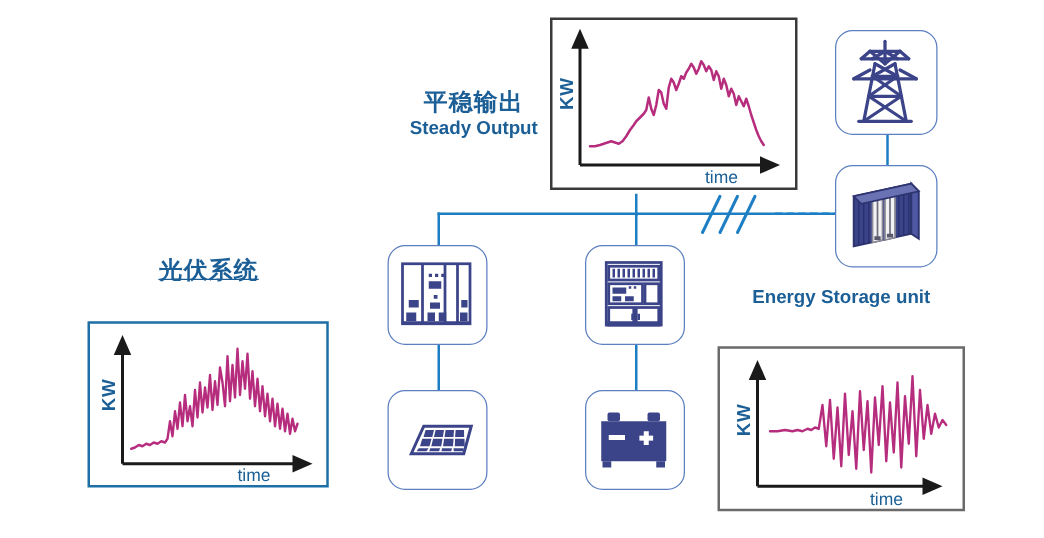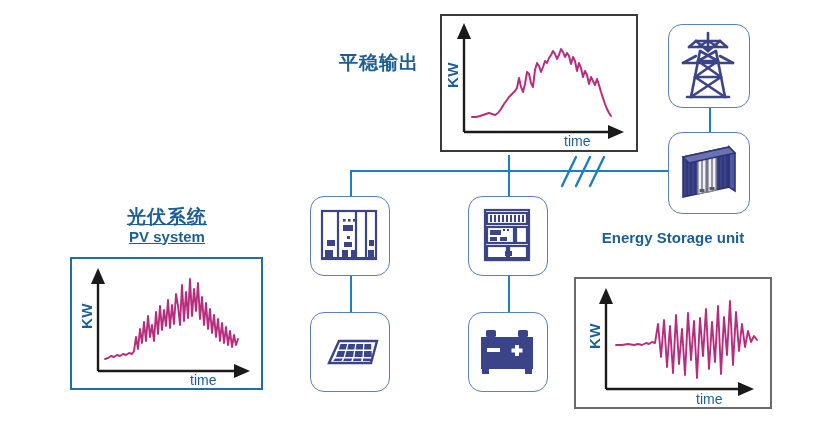--- a/index.html
+++ b/index.html
@@ -73,22 +73,23 @@
 
       <polyline fill="none" stroke="#b62d7e" stroke-width="2" stroke-linejoin="round" stroke-linecap="round" points="30,101 34,101 38,100 41,99 44,98 47,97 50,98 53,99 56,97 59,93
                 62,88 65,84 67,81 69,79 71,77 73,75 75,72 77,62 79,71 81,76
                 83,68 85,56 87,58 89,67 91,71 93,54 95,47 97,50 99,56 101,51
                 103,45 105,47 107,42 109,39 111,35 113,38 115,43 117,39 119,33
                 121,36 123,41 125,37 127,40 129,48 131,41 133,45 135,55 137,47
                 139,52 141,61 143,55 145,59 147,68 149,61 151,65 153,69 155,63
                 157,69 159,76 161,82 163,88 165,93 167,97 169,100"></polyline>
     </svg>
   </div>
-  <div class="grp-label" style="left:318px;top:52px;width:122px;">
+  <div class="grp-label" style="left:318px;top:72px;width:122px;">
     <div class="cn">平稳输出</div>
+    <div class="en">Steady Output</div>
   </div>
 
   <div class="chart-box" style="left:70px;top:257px;width:193px;height:133px;border:2.2px solid #1d6fa5;">
     <svg width="189" height="129" viewBox="0 0 189 129">
       <line x1="26" y1="112" x2="26" y2="20" stroke="#1a1a1a" stroke-width="2.4"></line>
       <polygon points="26,9 19,25 33,25" fill="#1a1a1a"></polygon>
       <line x1="26" y1="112" x2="168" y2="112" stroke="#1a1a1a" stroke-width="2.4"></line>
       <polygon points="178,112 162,105 162,119" fill="#1a1a1a"></polygon>
       <text x="-70" y="20" transform="rotate(-90)" fill="#1b5f96" font-family="Liberation Sans, sans-serif" font-size="15" font-weight="bold" letter-spacing="0.5">KW</text>
       <text x="118" y="126" fill="#1b5f96" font-family="Liberation Sans, sans-serif" font-size="14">time</text>
@@ -96,21 +97,20 @@
                 62,92 64,78 66,90 68,70 70,84 72,63 74,82 76,57 78,78 80,66
                 82,82 84,53 86,75 88,47 90,71 92,51 94,67 96,41 98,69 100,46
                 102,65 104,35 106,47 108,66 110,26 112,62 114,33 116,59 118,20
                 120,57 122,30 124,52 126,24 128,60 130,38 132,66 134,44 136,70
                 138,50 140,74 142,56 144,78 146,60 148,82 150,64 152,84 154,68
                 156,86 158,72 160,88 162,76 164,86 166,80"></polyline>
     </svg>
   </div>
   <div class="grp-label" style="left:106px;top:206px;width:122px;text-decoration:underline;">
     <div class="cn">光伏系统</div>
-    <div class="en">PV system</div>
   </div>
 
   <div class="chart-box" style="left:574px;top:277px;width:198px;height:132px;border:2.2px solid #6a6a6a;">
     <svg width="194" height="128" viewBox="0 0 194 128">
       <line x1="30" y1="110" x2="30" y2="20" stroke="#1a1a1a" stroke-width="2.4"></line>
       <polygon points="30,9 23,25 37,25" fill="#1a1a1a"></polygon>
       <line x1="30" y1="110" x2="168" y2="110" stroke="#1a1a1a" stroke-width="2.4"></line>
       <polygon points="178,110 162,103 162,117" fill="#1a1a1a"></polygon>
       <text x="-70" y="24" transform="rotate(-90)" fill="#1b5f96" font-family="Liberation Sans, sans-serif" font-size="15" font-weight="bold" letter-spacing="0.5">KW</text>
       <text x="120" y="125" fill="#1b5f96" font-family="Liberation Sans, sans-serif" font-size="14">time</text>

